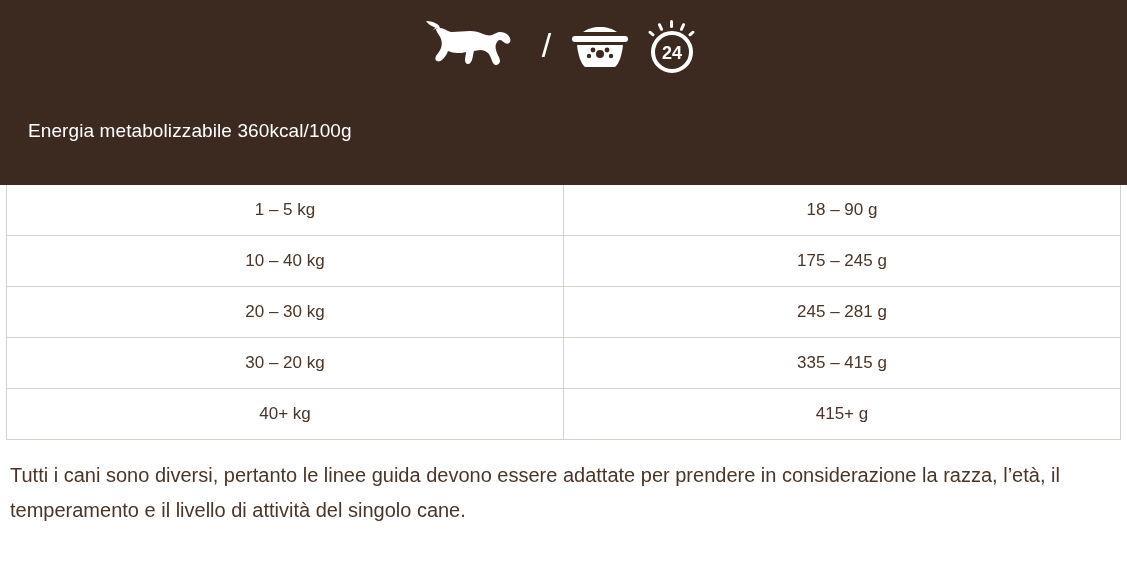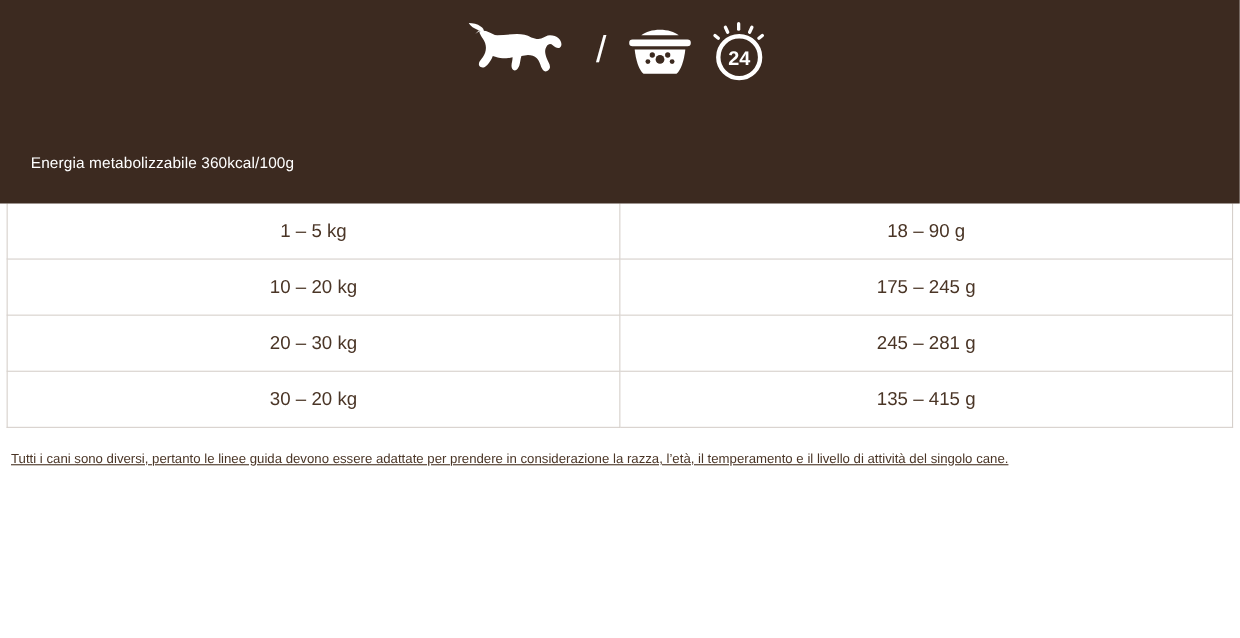--- a/index.html
+++ b/index.html
@@ -50,23 +50,23 @@
     line-height: 1;
     font-weight: 300;
     padding: 0 6px;
     transform: translateY(-2px);
   }
   .icon-bowl svg, .icon-clock svg { display: block; }
 
   .energy-line {
     position: absolute;
     left: 28px;
-    top: 140px;
+    top: 120px;
     color: #ffffff;
-    font-size: 14px;
+    font-size: 19px;
     letter-spacing: 0.1px;
   }
 
   
   table.feeding {
     width: 1115px;
     margin: 0 0 0 6px;
     border-collapse: collapse;
     table-layout: fixed;
   }
@@ -79,25 +79,24 @@
     color: #4a3526;
     padding: 0;
   }
   table.feeding td.col-weight { width: 50%; border-radius: 23px; }
   table.feeding td.col-amount { width: 50%; }
   table.feeding tr:first-child td { border-top: none; }
 
   
   .footnote {
     margin: 18px 10px 0 10px;
-    font-size: 12px;
+    font-size: 20px;
     line-height: 1.75;
     color: #4a3526;
     max-width: 1090px;
-    text-decoration: underline;
   }
 </style>
 </head>
 <body>
 
 <div class="page">
 
   <div class="header-panel">
 
     <div class="icon-row">
@@ -143,29 +142,33 @@
     <div class="energy-line">Energia metabolizzabile 360kcal/100g</div>
   </div>
 
   <table class="feeding">
     <tbody>
       <tr>
         <td class="col-weight">1 – 5 kg</td>
         <td class="col-amount">18 – 90 g</td>
       </tr>
       <tr>
-        <td class="col-weight">10 – 20 kg</td>
+        <td class="col-weight">10 – 40 kg</td>
         <td class="col-amount">175 – 245 g</td>
       </tr>
       <tr>
         <td class="col-weight">20 – 30 kg</td>
         <td class="col-amount">245 – 281 g</td>
       </tr>
       <tr>
         <td class="col-weight">30 – 20 kg</td>
-        <td class="col-amount">135 – 415 g</td>
+        <td class="col-amount">335 – 415 g</td>
+      </tr>
+      <tr>
+        <td class="col-weight">40+ kg</td>
+        <td class="col-amount">415+ g</td>
       </tr>
     </tbody>
   </table>
 
   <p class="footnote">Tutti i cani sono diversi, pertanto le linee guida devono essere adattate per prendere in considerazione la razza, l’età, il temperamento e il livello di attività del singolo cane.</p>
 
 </div>
 
 </body></html>

